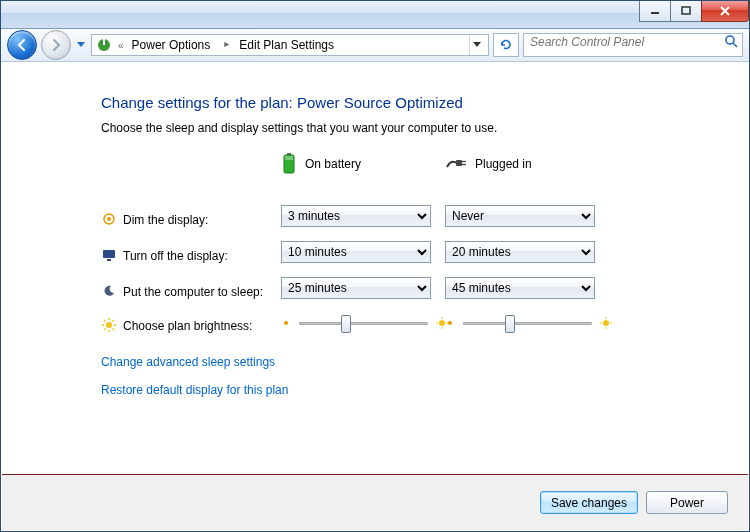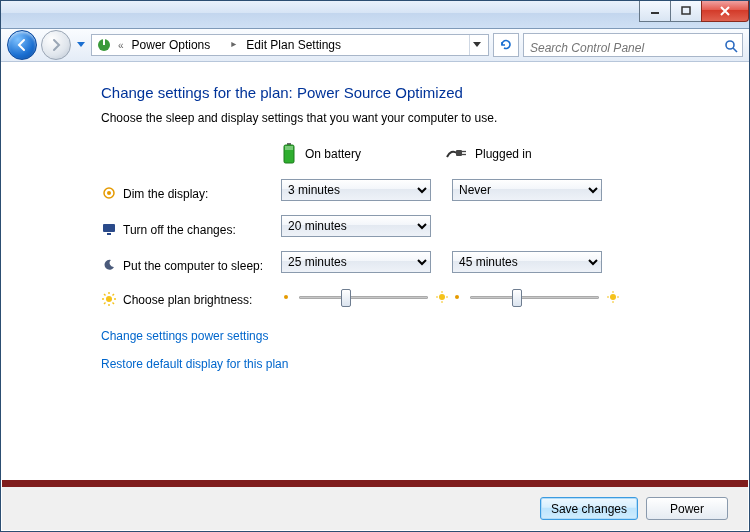--- a/index.html
+++ b/index.html
@@ -11,48 +11,48 @@
   .win-btn.close{width:46px;background:linear-gradient(to bottom,#f0a0a0 0%,#e55b4f 45%,#d33a29 46%,#e0614f 100%);border-color:#8a2a1e;border-bottom-right-radius:4px}
   .win-btn svg{display:block}
   
   .navbar{height:32px;background:linear-gradient(to bottom,#fafcff,#e4ecf7);border-bottom:1px solid #b7c6da;display:flex;align-items:center;padding:0 6px;gap:4px}
   .nav-back,.nav-fwd{width:28px;height:28px;border-radius:50%;display:flex;align-items:center;justify-content:center;position:relative}
   .nav-back{background:radial-gradient(circle at 35% 30%,#7fc2ff,#1a6fd1 60%,#0c4a9e);border:1px solid #0c4a9e;box-shadow:inset 0 2px 3px rgba(255,255,255,.6)}
   .nav-fwd{background:radial-gradient(circle at 35% 30%,#fefefe,#dfe5ec 60%,#b8c2cf);border:1px solid #9aa6b5}
   .nav-menu-arrow{width:12px;height:26px;display:flex;align-items:center;justify-content:center;color:#1a6fd1}
   .breadcrumb{flex:0 0 auto;height:22px;border:1px solid #a8b6c9;background:#fff;display:flex;align-items:center;padding:0 4px;gap:4px;width:398px;box-sizing:border-box}
   .breadcrumb .bc-icon{width:16px;height:16px;display:flex;align-items:center;justify-content:center}
-  .bc-seg{display:flex;align-items:flex-start;gap:19px;padding:0 2px;color:#000}
+  .bc-seg{display:flex;align-items:flex-start;gap:12px;padding:0 2px;color:#000}
   .bc-sep{color:#666;font-size:10px;padding:0 2px}
   .bc-dd{margin-left:auto;color:#333;width:14px;text-align:center;border-left:1px solid #cfd8e4;height:100%;display:flex;align-items:center;justify-content:center}
   .refresh{width:24px;height:22px;border:1px solid #a8b6c9;background:#fff;display:flex;align-items:center;justify-content:center;color:#1a6fd1}
-  .searchbox{flex:1;height:22px;border:1px solid #a8b6c9;background:#fff;display:flex;align-items:flex-end;padding:0 4px;position:relative}
+  .searchbox{flex:1;height:22px;border:1px solid #a8b6c9;background:#fff;display:flex;align-items:flex-start;padding:0 4px;position:relative}
   .searchbox input{border:none;outline:none;flex:1;font-style:italic;color:#7a7a7a;font-family:inherit;font-size:12px;background:transparent}
   .searchbox .mag{color:#2a6ac0}
   
-  .content{padding:22px 0 0 0;height:calc(100% - 27px - 32px - 48px);overflow:auto;box-sizing:border-box}
+  .content{padding:32px 0 0 0;height:calc(100% - 27px - 32px - 48px);overflow:auto;box-sizing:border-box}
   .inner{width:560px;margin-left:100px}
   h1{font-size:15px;font-weight:normal;color:#003399;margin:0 0 10px 0}
   .sub{margin:0 0 18px 0}
-  .cols{margin-left:180px;display:flex;gap:14px;margin-bottom:14px}
+  .cols{margin-left:180px;display:flex;gap:14px;margin-bottom:30px}
   .colhdr{width:150px;display:flex;align-items:center;gap:8px}
   .row{display:flex;align-items:flex-end;margin-bottom:14px}
   .row .leading-icon{width:16px;height:16px;margin-right:6px;display:flex;align-items:center;justify-content:center;flex:0 0 auto}
   .row .label{width:158px}
-  .row .controls{display:flex;gap:21px}
+  .row .controls{display:flex;gap:14px}
   select.wstyle{width:150px;height:22px;border:1px solid #8a9aad;background:linear-gradient(to bottom,#fff 0%,#f3f6fa 45%,#e3e9f1 46%,#eef2f8 100%);font-family:inherit;font-size:12px;padding:1px 2px}
   .slider-wrap{width:150px;display:flex;align-items:center;gap:6px}
   .slider-wrap input[type=range]{flex:1;-webkit-appearance:none;appearance:none;height:16px;background:transparent}
   .slider-wrap input[type=range]::-webkit-slider-runnable-track{height:3px;background:#c8c8c8;border:1px solid #aaa;border-radius:1px}
   .slider-wrap input[type=range]::-webkit-slider-thumb{-webkit-appearance:none;width:10px;height:18px;margin-top:-8px;background:linear-gradient(to bottom,#fff,#dbe4ef);border:1px solid #6e7d90;border-radius:2px}
   .sun-sm,.sun-lg{display:inline-flex;align-items:center;justify-content:center}
   .links{margin-top:22px}
   .links a{display:block;color:#0066cc;text-decoration:none;margin-bottom:14px}
   
-  .footer{position:absolute;left:1px;right:1px;bottom:1px;height:50px;border-top:7px solid #7f1d1d;background:#f0f0f0;display:flex;align-items:center;justify-content:flex-end;padding:0 20px;gap:8px;box-sizing:border-box}
+  .footer{position:absolute;left:1px;right:1px;bottom:1px;height:56px;border-top:1px solid #7f1d1d;background:#f0f0f0;display:flex;align-items:center;justify-content:flex-end;padding:0 20px;gap:8px;box-sizing:border-box}
   .btn{min-width:82px;height:23px;border:1px solid #8a9aad;background:linear-gradient(to bottom,#fff,#e5ebf2);font-family:inherit;font-size:12px;padding:0 10px;cursor:pointer;border-radius:3px}
   .btn.primary{border:1px solid #3b9be0;background:linear-gradient(to bottom,#eef8ff 0%,#d6effe 45%,#bbe4fd 46%,#d0ecfd 100%);box-shadow:0 0 0 1px #b0dbf8 inset}
   
   .battery-svg{width:16px;height:22px}
   .plug-svg{width:22px;height:14px}
 </style>
 </head>
 <body>
 
 <div class="window">
@@ -173,22 +173,23 @@
         </div>
       </div>
 
       <div class="row">
         <span class="leading-icon">
           <svg width="14" height="14">
               <rect x="1" y="2" width="12" height="8" rx="1" fill="#2a4a8a"></rect>
               <rect x="5" y="11" width="4" height="2" fill="#2a4a8a"></rect>
             </svg>
         </span>
-        <span class="label">Turn off the changes:</span>
-        <div class="controls">
+        <span class="label">Turn off the display:</span>
+        <div class="controls">
+          <select class="wstyle"><option>10 minutes</option></select>
           <select class="wstyle"><option>20 minutes</option></select>
         </div>
       </div>
 
       <div class="row">
         <span class="leading-icon">
           <svg width="14" height="14">
               <path d="M9 2 A5 5 0 1 0 12 9 A4 4 0 0 1 9 2 Z" fill="#4a5a7a"></path>
             </svg>
         </span>
@@ -252,21 +253,21 @@
                     <line x1="0" y1="6" x2="2" y2="6"></line>
                     <line x1="10" y1="6" x2="12" y2="6"></line>
                   </g>
                 </svg>
               </span>
           </div>
         </div>
       </div>
 
       <div class="links">
-        <a href="#">Change settings power settings</a>
+        <a href="#">Change advanced sleep settings</a>
         <a href="#">Restore default display for this plan</a>
       </div>
     </div>
   </div>
 
   <div class="footer">
     <button class="btn primary">Save changes</button>
     <button class="btn">Power</button>
   </div>
 

